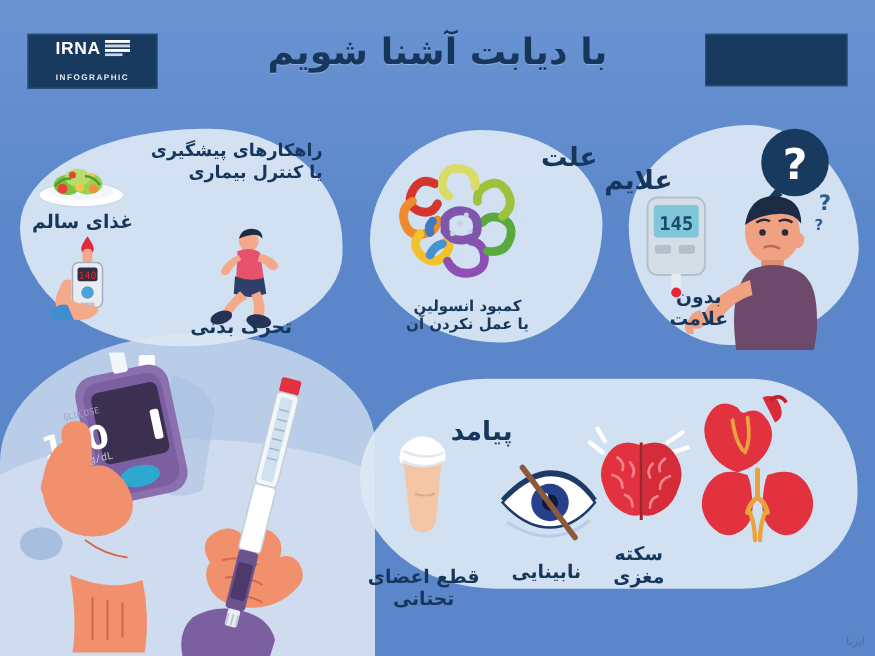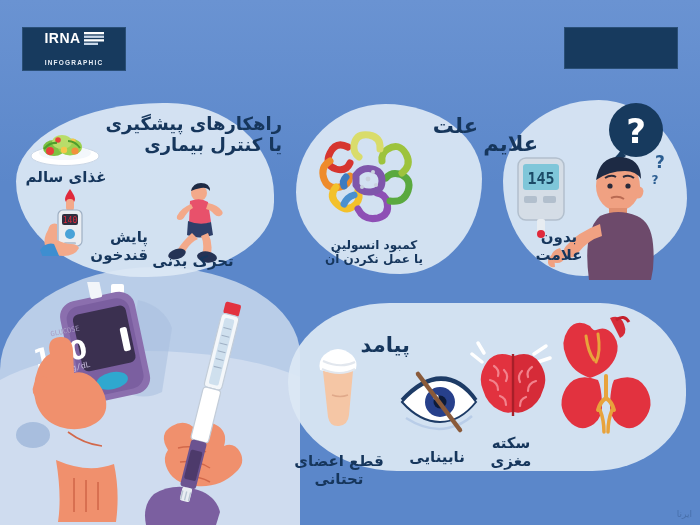--- a/index.html
+++ b/index.html
@@ -80,21 +80,21 @@
   }
 
   
   .sec-head {
     position: absolute;
     color: #16365c; font-weight: bold;
     direction: rtl; text-align: right;
     line-height: 1.18;
     font-family: "DejaVu Sans", sans-serif;
   }
-  .head-prevention { right: 418px; top: 113px; font-size: 18px; width: 180px; }
+  .head-prevention { right: 442px; top: 113px; font-size: 14px; width: 180px; }
   .head-cause      { right: 222px; top: 114px; font-size: 21px; }
   .head-symptoms   { right: 162px; top: 132px; font-size: 21px; }
   .head-consequence{ right: 290px; top: 333px; font-size: 21px; }
 
   
   .cap {
     position: absolute;
     color: #16365c; font-weight: bold; font-size: 15px;
     direction: rtl; text-align: center; line-height: 1.2;
     font-family: "DejaVu Sans", sans-serif;
@@ -146,20 +146,21 @@
         <rect x="0" y="7.2" width="20" height="2.3" fill="#ffffff"></rect>
         <rect x="0" y="10.7" width="14" height="2.3" fill="#c9d8e9"></rect>
       </svg>
       <span class="logo-word">IRNA</span>
     </div>
     <span class="logo-sub">INFOGRAPHIC</span>
   </div>
 
   <div class="corner-box"></div>
 
+  <div class="main-title">با دیابت آشنا شویم</div>
 
   <div class="blob blob-prevention"></div>
 
   <div class="sec-head head-prevention" style="white-space:pre-line;">راهکارهای پیشگیری
 یا کنترل بیماری</div>
 
   <div class="item" style="left:28px; top:120px;">
     <svg width="74" height="48" viewBox="0 0 74 48">
       <ellipse cx="37" cy="36" rx="34" ry="9.5" fill="#ffffff" stroke="#cbd7e6" stroke-width="1"></ellipse>
       <ellipse cx="37" cy="33" rx="26" ry="7" fill="#f3f7fb"></ellipse>
@@ -188,22 +189,20 @@
       <rect x="24" y="28" width="16" height="11" rx="2" fill="#2f2f3f"></rect>
       <text x="32" y="37" font-size="8" font-family="DejaVu Sans Mono, monospace" fill="#e0293b" text-anchor="middle">140</text>
       <circle cx="32" cy="48" r="5" fill="#4aa3d8"></circle>
       <rect x="26" y="56" width="12" height="2.6" rx="1.3" fill="#b9c5d3"></rect>
 
       <path d="M10 44 q2 -8 9 -6 l0 16 q8 4 14 4 q6 0 8 4 q-4 8 -16 8 q-14 0 -18 -10 q-2 -8 3 -16 z" fill="#f3a98a"></path>
 
       <path d="M2 64 q6 -8 14 -6 l6 14 q-8 6 -16 2 z" fill="#3e8ed0"></path>
     </svg>
   </div>
-  <div class="cap" style="left:92px; top:228px; width:56px; text-align:right;">پایش
-قندخون</div>
 
   <div class="item" style="left:152px; top:182px;">
     <svg width="80" height="82" viewBox="0 0 80 82">
 
       <circle cx="47" cy="11" r="8" fill="#f3a98a"></circle>
       <path d="M39 9 q2 -8 10 -8 q9 0 9 8 q-3 -4 -9 -3 q-6 1 -10 3 z" fill="#1d2a44"></path>
 
       <path d="M38 19 q10 -4 18 1 l3 20 q-10 5 -22 1 z" fill="#e8516b"></path>
 
       <path d="M39 22 q-10 4 -14 12 q-1 4 3 4 q3 0 5 -4 q4 -6 8 -8 z" fill="#f3a98a"></path>

